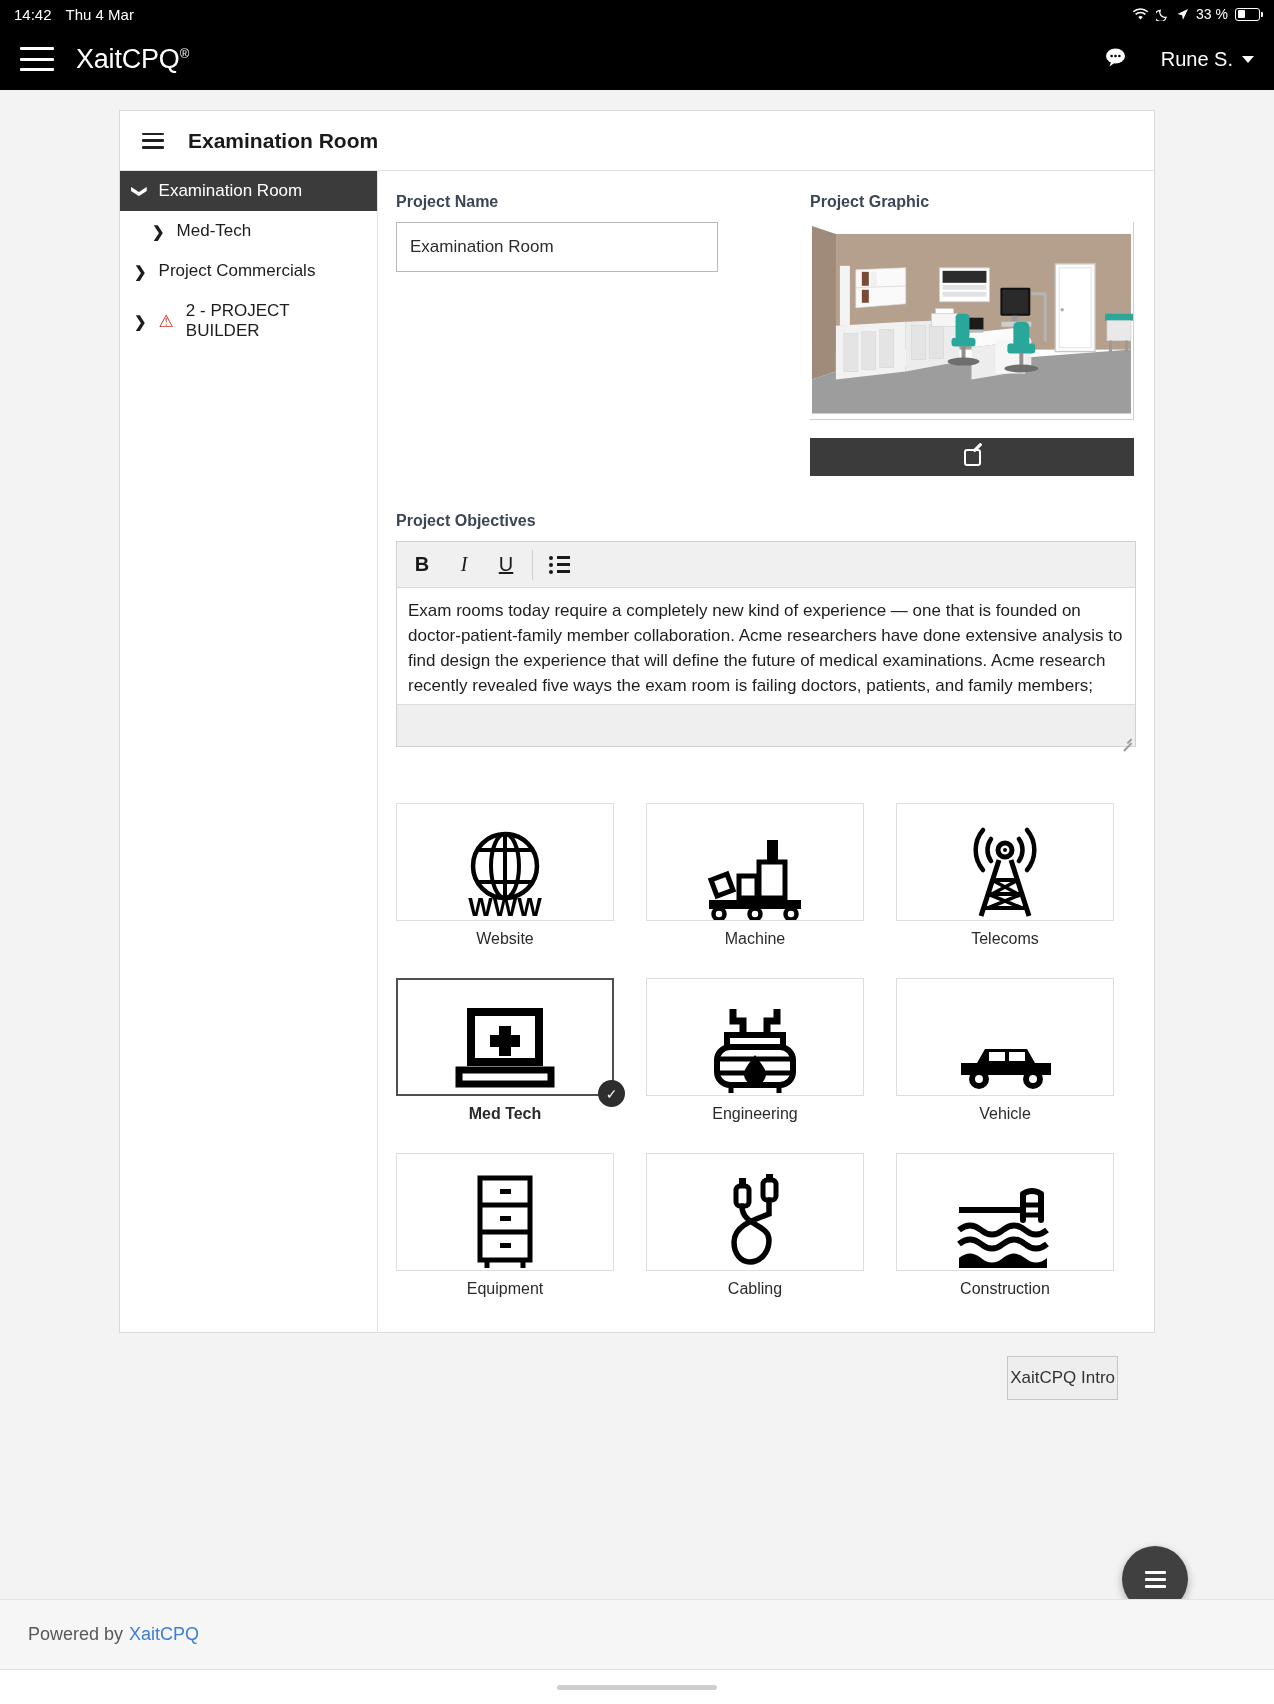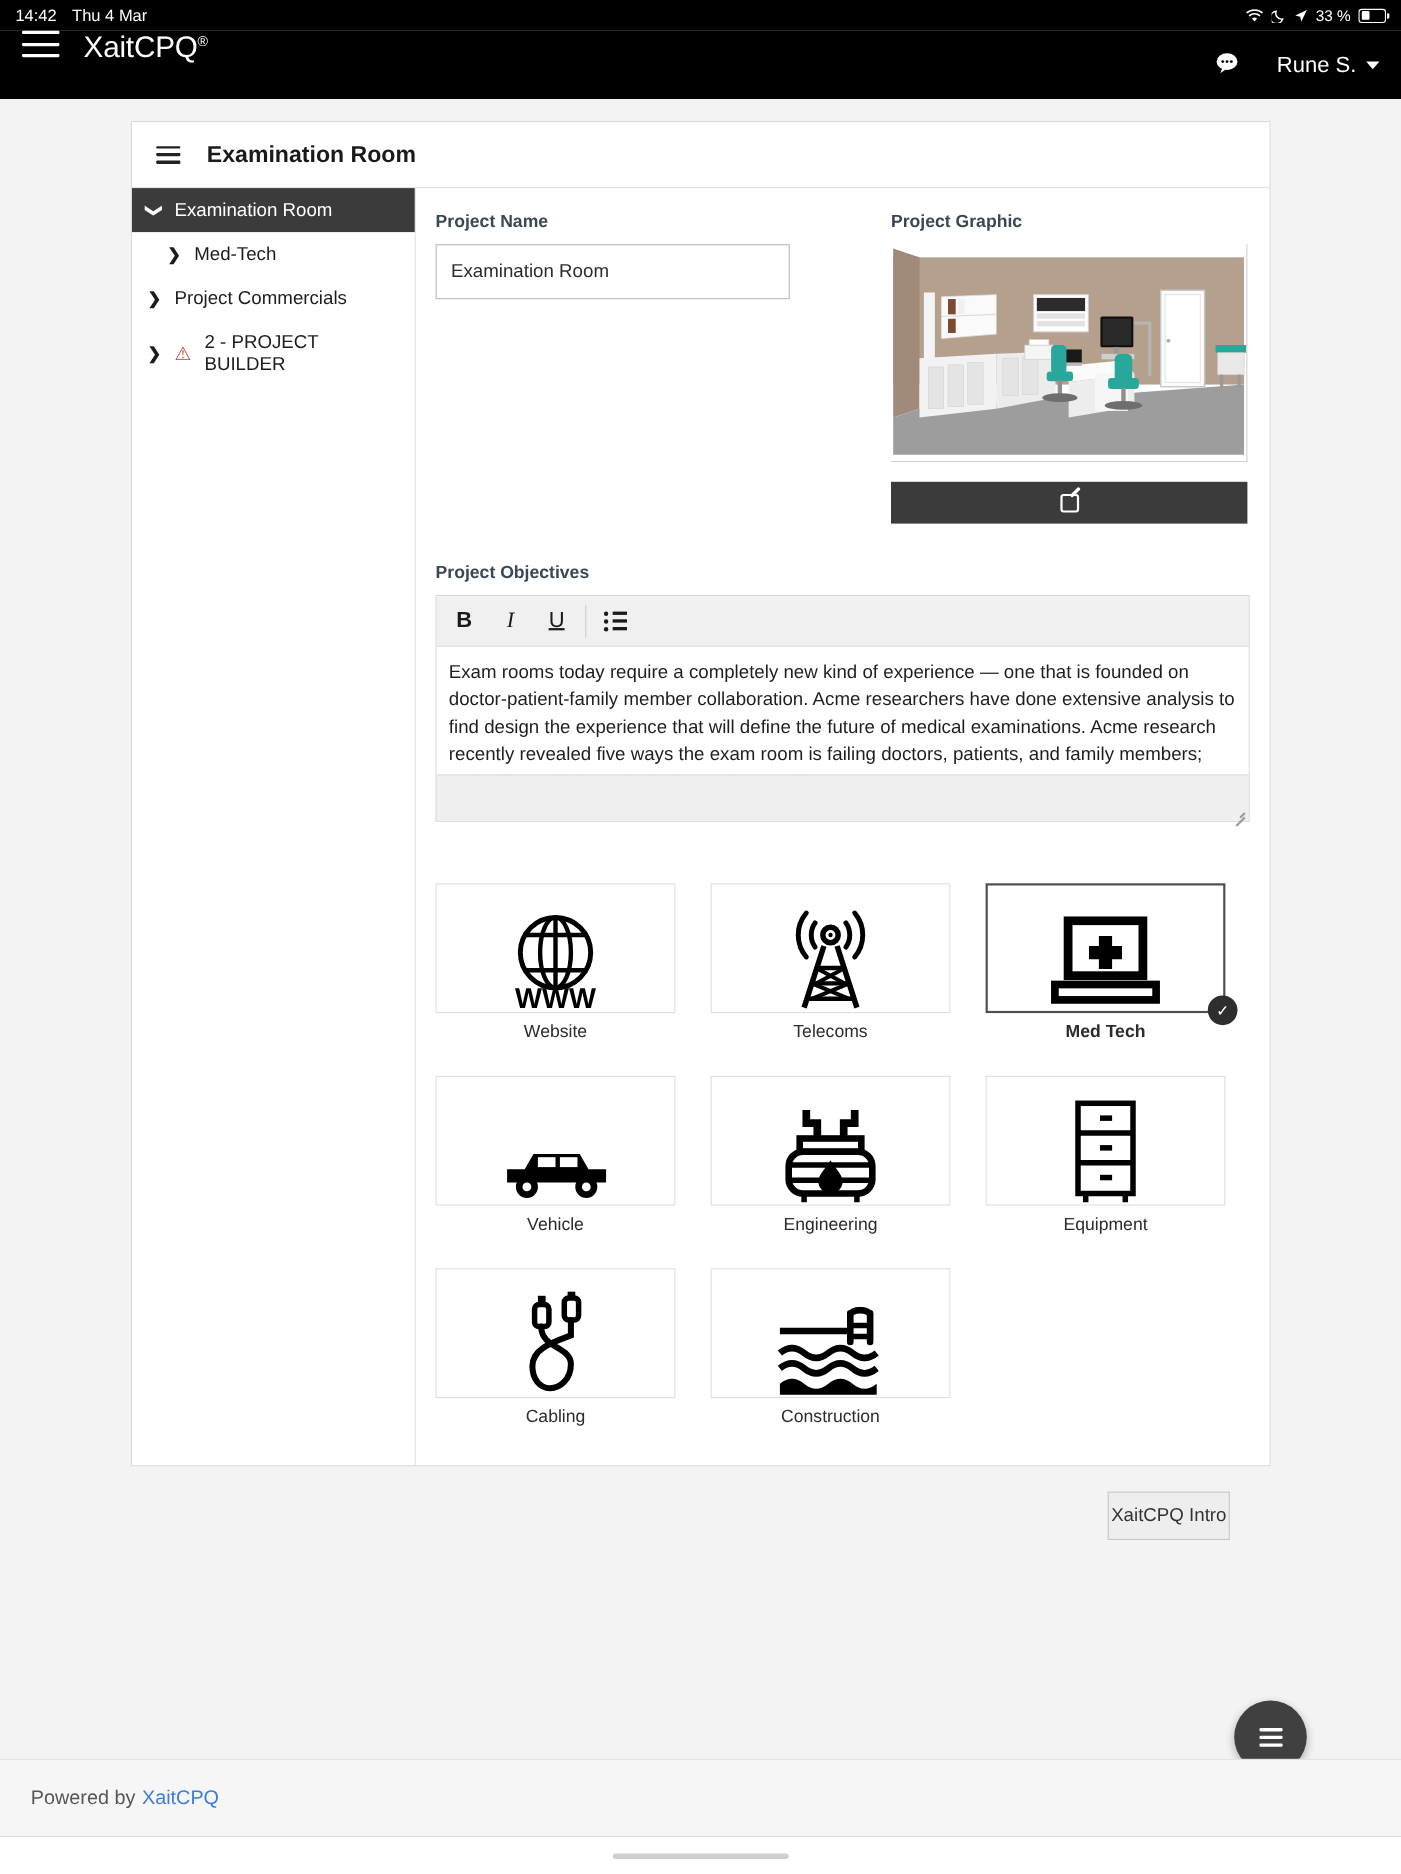--- a/index.html
+++ b/index.html
@@ -37,20 +37,21 @@
   .batt-fill {
     position: absolute; left: 1.5px; top: 1.5px; bottom: 1.5px;
     width: 33%; background: #ffffff; border-radius: 1px;
   }
 
   
   .app-header {
     height: 62px;
     background: #000000;
     display: flex;
+    align-items: center;
     padding: 0 20px;
     color: #ffffff;
   }
   .hamburger {
     width: 34px; height: 24px; display: flex; flex-direction: column;
     justify-content: space-between; cursor: pointer; margin-right: 22px;
   }
   .hamburger span { display: block; height: 3px; background: #ffffff; border-radius: 1px; }
   .brand { font-size: 27px; font-weight: 400; letter-spacing: -0.2px; }
   .brand sup { font-size: 13px; vertical-align: super; }
@@ -442,20 +443,35 @@
                   <circle cx="49" cy="38" r="32" fill="none" stroke="#000" stroke-width="4.5"></circle>
                   <ellipse cx="49" cy="38" rx="14" ry="32" fill="none" stroke="#000" stroke-width="4"></ellipse>
                   <line x1="49" y1="6" x2="49" y2="70" stroke="#000" stroke-width="4"></line>
                   <path d="M20 22 h58 M20 54 h58" stroke="#000" stroke-width="4" fill="none"></path>
                   <text x="49" y="88" font-family="Liberation Sans, sans-serif" font-size="26" font-weight="bold" text-anchor="middle" fill="#000">WWW</text>
                 </svg>
               </div>
               <div class="tile-cap">Website</div>
             </div>
 
+            <div class="grid-cell">
+              <div class="tile">
+                <svg width="100" height="88" viewBox="0 0 100 88">
+                  <rect x="62" y="8" width="11" height="22" fill="#000"></rect>
+                  <rect x="54" y="30" width="26" height="36" fill="none" stroke="#000" stroke-width="5"></rect>
+                  <rect x="34" y="44" width="18" height="22" fill="none" stroke="#000" stroke-width="5"></rect>
+                  <polygon points="6,48 22,42 28,58 12,64" fill="none" stroke="#000" stroke-width="5"></polygon>
+                  <rect x="4" y="68" width="92" height="9" fill="#000"></rect>
+                  <circle cx="14" cy="82" r="5.5" fill="none" stroke="#000" stroke-width="4.5"></circle>
+                  <circle cx="50" cy="82" r="5.5" fill="none" stroke="#000" stroke-width="4.5"></circle>
+                  <circle cx="86" cy="82" r="5.5" fill="none" stroke="#000" stroke-width="4.5"></circle>
+                </svg>
+              </div>
+              <div class="tile-cap">Machine</div>
+            </div>
 
             <div class="grid-cell">
               <div class="tile">
                 <svg width="94" height="96" viewBox="0 0 94 96">
                   <circle cx="47" cy="26" r="7" fill="none" stroke="#000" stroke-width="5"></circle>
                   <circle cx="47" cy="26" r="2" fill="#000"></circle>
                   <path d="M33 15 a19 19 0 0 0 0 22" fill="none" stroke="#000" stroke-width="4.5" stroke-linecap="round"></path>
                   <path d="M61 15 a19 19 0 0 1 0 22" fill="none" stroke="#000" stroke-width="4.5" stroke-linecap="round"></path>
                   <path d="M25 6 a31 31 0 0 0 0 40" fill="none" stroke="#000" stroke-width="4.5" stroke-linecap="round"></path>
                   <path d="M69 6 a31 31 0 0 1 0 40" fill="none" stroke="#000" stroke-width="4.5" stroke-linecap="round"></path>
@@ -474,52 +490,52 @@
                   <path d="M46 18 h12 v9 h9 v12 h-9 v9 h-12 v-9 h-9 v-12 h9 Z" fill="#000"></path>
                   <rect x="6" y="62" width="92" height="14" fill="none" stroke="#000" stroke-width="7"></rect>
                 </svg>
                 <span class="check-badge">✓</span>
               </div>
               <div class="tile-cap sel">Med Tech</div>
             </div>
 
             <div class="grid-cell">
               <div class="tile">
-                <svg width="108" height="56" viewBox="0 0 108 56">
-                  <path d="M10 36 L10 24 L26 24 L34 10 L76 10 L84 24 L100 24 L100 36 Z" fill="#000"></path>
-                  <rect x="38" y="13" width="16" height="9" fill="#fff"></rect>
-                  <rect x="58" y="13" width="16" height="9" fill="#fff"></rect>
-                  <circle cx="28" cy="40" r="10" fill="#000"></circle>
-                  <circle cx="28" cy="40" r="4" fill="#fff"></circle>
-                  <circle cx="82" cy="40" r="10" fill="#000"></circle>
-                  <circle cx="82" cy="40" r="4" fill="#fff"></circle>
-                </svg>
-              </div>
-              <div class="tile-cap">Vehicle</div>
-            </div>
-
-            <div class="grid-cell">
-              <div class="tile">
                 <svg width="96" height="94" viewBox="0 0 96 94">
                   <path d="M26 8 v12 h10 v14" fill="none" stroke="#000" stroke-width="7"></path>
                   <path d="M70 8 v12 h-10 v14" fill="none" stroke="#000" stroke-width="7"></path>
                   <rect x="20" y="34" width="56" height="12" fill="none" stroke="#000" stroke-width="6"></rect>
                   <rect x="10" y="46" width="76" height="38" rx="13" fill="none" stroke="#000" stroke-width="6"></rect>
                   <line x1="10" y1="58" x2="86" y2="58" stroke="#000" stroke-width="5"></line>
                   <line x1="10" y1="72" x2="86" y2="72" stroke="#000" stroke-width="5"></line>
                   <path d="M48 54 C41 64 37 68 37 73 a11 11 0 0 0 22 0 c0 -5 -4 -9 -11 -19 Z" fill="#000"></path>
                   <line x1="24" y1="84" x2="24" y2="92" stroke="#000" stroke-width="5"></line>
                   <line x1="72" y1="84" x2="72" y2="92" stroke="#000" stroke-width="5"></line>
                 </svg>
               </div>
               <div class="tile-cap">Engineering</div>
             </div>
 
             <div class="grid-cell">
               <div class="tile">
+                <svg width="108" height="56" viewBox="0 0 108 56">
+                  <path d="M10 36 L10 24 L26 24 L34 10 L76 10 L84 24 L100 24 L100 36 Z" fill="#000"></path>
+                  <rect x="38" y="13" width="16" height="9" fill="#fff"></rect>
+                  <rect x="58" y="13" width="16" height="9" fill="#fff"></rect>
+                  <circle cx="28" cy="40" r="10" fill="#000"></circle>
+                  <circle cx="28" cy="40" r="4" fill="#fff"></circle>
+                  <circle cx="82" cy="40" r="10" fill="#000"></circle>
+                  <circle cx="82" cy="40" r="4" fill="#fff"></circle>
+                </svg>
+              </div>
+              <div class="tile-cap">Vehicle</div>
+            </div>
+
+            <div class="grid-cell">
+              <div class="tile">
                 <svg width="70" height="96" viewBox="0 0 70 96">
                   <rect x="10" y="4" width="50" height="82" fill="none" stroke="#000" stroke-width="5"></rect>
                   <line x1="10" y1="31" x2="60" y2="31" stroke="#000" stroke-width="5"></line>
                   <line x1="10" y1="58" x2="60" y2="58" stroke="#000" stroke-width="5"></line>
                   <rect x="30" y="15" width="11" height="5" fill="#000"></rect>
                   <rect x="30" y="42" width="11" height="5" fill="#000"></rect>
                   <rect x="30" y="69" width="11" height="5" fill="#000"></rect>
                   <line x1="17" y1="86" x2="17" y2="94" stroke="#000" stroke-width="5"></line>
                   <line x1="53" y1="86" x2="53" y2="94" stroke="#000" stroke-width="5"></line>
                 </svg>

